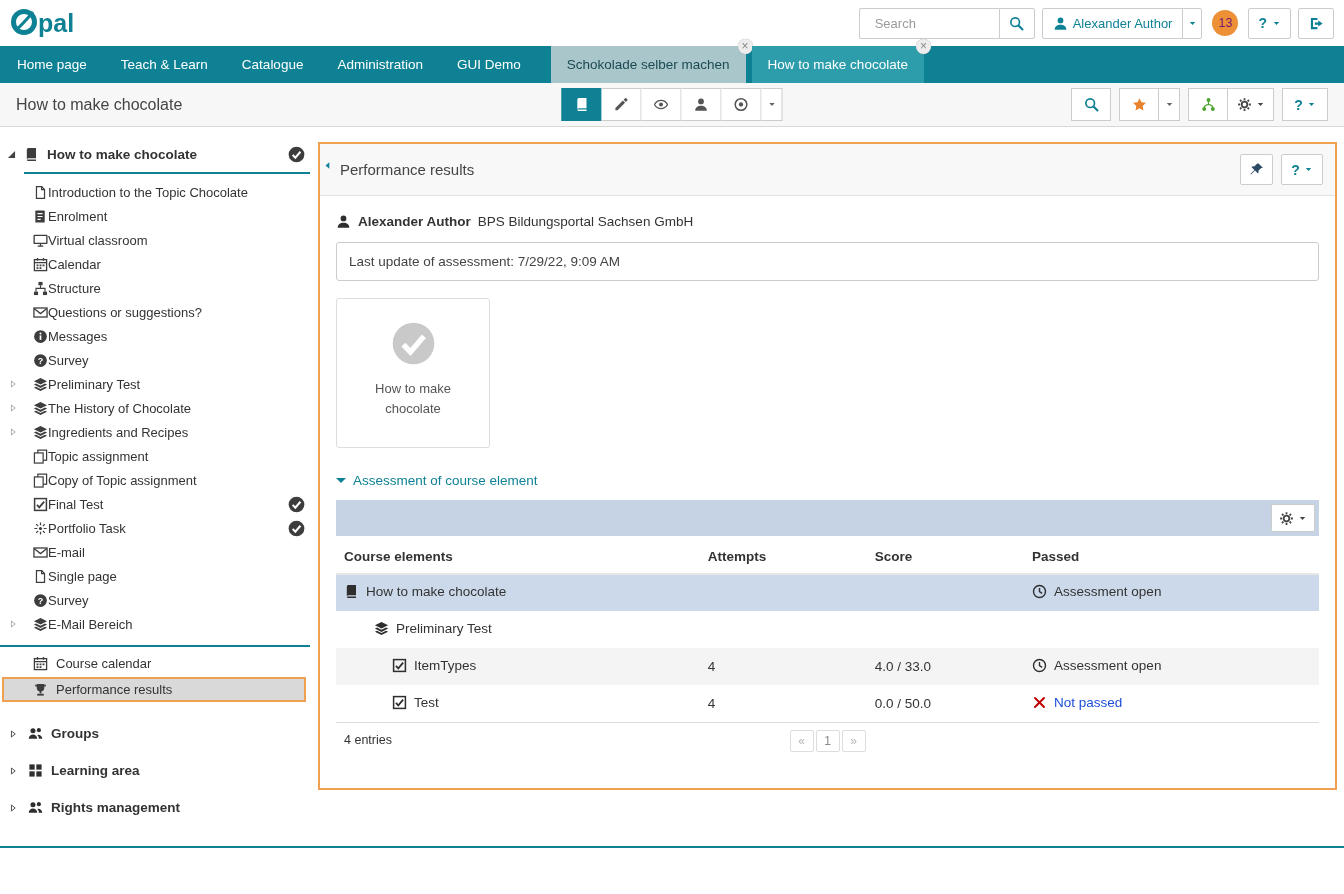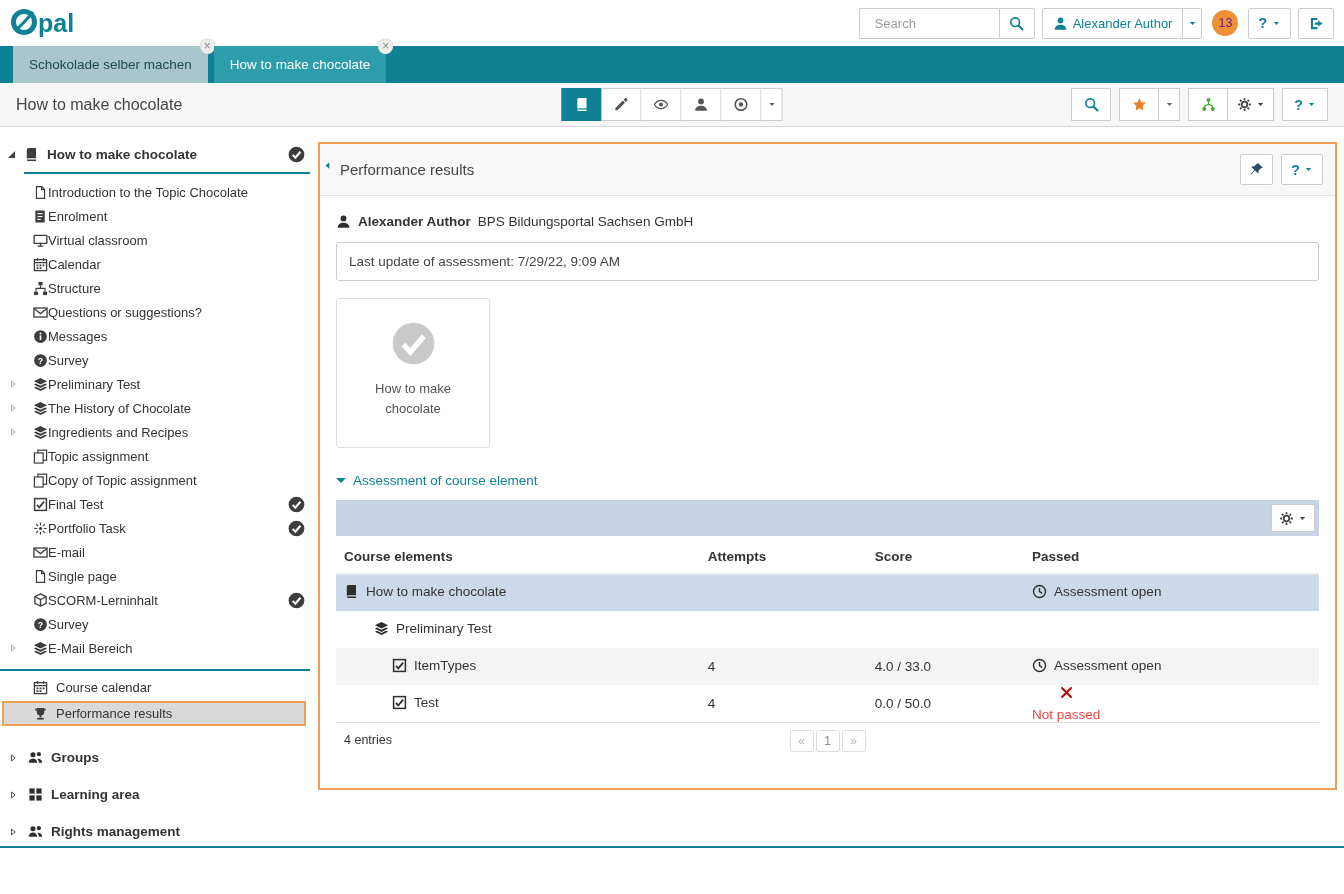--- a/index.html
+++ b/index.html
@@ -102,21 +102,21 @@
 table{width:100%;border-collapse:collapse;font-size:13.5px;}
 th{text-align:left;padding:9px 8px;font-weight:bold;color:#333;}
 thead tr{border-bottom:2px solid #e8e8e8;}
 td{padding:0 8px;height:37px;vertical-align:middle;color:#333;}
 tr.hl{background:#cbd9ea;}
 tr.alt{background:#f4f4f4;}
 .cell-flex{display:inline-flex;align-items:center;gap:7px;}
 .cell-flex .ic{color:#2e2e2e;}
 .lvl1{padding-left:30px;}
 .lvl2{padding-left:48px;}
-.status-red{color:#ef4444;flex-direction:column;}
+.status-red{color:#1d4ed8;}
 .status-red .ic{color:#c00000;}
 .table-footer{border-top:1px solid #ddd;position:relative;padding:10px 8px;font-size:12.5px;color:#333;}
 .pager{position:absolute;left:50%;top:7px;transform:translateX(-50%);display:flex;gap:2px;}
 .page-btn{min-width:24px;height:22px;border:1px solid #ddd;background:#fff;color:#b5b5b5;font-size:12px;display:flex;align-items:center;justify-content:center;border-radius:2px;padding:0 5px;}
 .page-btn:nth-child(2){color:#888;}
 </style>
 </head>
 <body>
 
 <svg width="0" height="0" style="position:absolute" aria-hidden="true">
@@ -306,20 +306,27 @@
     </button>
     <button class="btn exit-btn" data-interactable="true">
         <svg class="ic" data-interactable="false">
           <use href="#sym-exit"></use>
         </svg>
       </button>
   </div>
 </header>
 
 <nav class="navbar" data-interactable="false">
+  <div id="nav-items" class="nav-items" data-interactable="false">
+      <div class="nav-item" data-interactable="true">Home page</div>
+      <div class="nav-item" data-interactable="true">Teach &amp; Learn</div>
+      <div class="nav-item" data-interactable="true">Catalogue</div>
+      <div class="nav-item" data-interactable="true">Administration</div>
+      <div class="nav-item" data-interactable="true">GUI Demo</div>
+    </div>
   <div id="nav-tabs" class="nav-tabs" data-interactable="false">
       <div class="nav-tab" data-interactable="true">
         <span class="tab-label" data-interactable="false">Schokolade selber machen</span>
         <span class="tab-close" data-interactable="true">×</span>
       </div>
       <div class="nav-tab active" data-interactable="true">
         <span class="tab-label" data-interactable="false">How to make chocolate</span>
         <span class="tab-close" data-interactable="true">×</span>
       </div>
     </div>
@@ -525,29 +532,20 @@
           <svg viewBox="0 0 16 16" class="ic" data-interactable="false">
             <use href="#sym-envelope"></use>
           </svg>
           <span class="tree-label" data-interactable="false">E-mail</span>
         </div>
         <div class="tree-row" data-interactable="true">
           <svg viewBox="0 0 16 16" class="ic" data-interactable="false">
             <use href="#sym-page"></use>
           </svg>
           <span class="tree-label" data-interactable="false">Single page</span>
-        </div>
-        <div class="tree-row" data-interactable="true">
-          <svg viewBox="0 0 16 16" class="ic" data-interactable="false">
-            <use href="#sym-scorm"></use>
-          </svg>
-          <span class="tree-label" data-interactable="false">SCORM-Lerninhalt</span>
-          <svg viewBox="0 0 16 16" class="ic done" data-interactable="false">
-            <use href="#sym-circle-check"></use>
-          </svg>
         </div>
         <div class="tree-row" data-interactable="true">
           <svg viewBox="0 0 16 16" class="ic" data-interactable="false">
             <use href="#sym-question"></use>
           </svg>
           <span class="tree-label" data-interactable="false">Survey</span>
         </div>
         <div class="tree-row" data-interactable="true">
           <svg viewBox="0 0 16 16" class="ic expander" data-interactable="true">
             <use href="#sym-chevron-right"></use>

